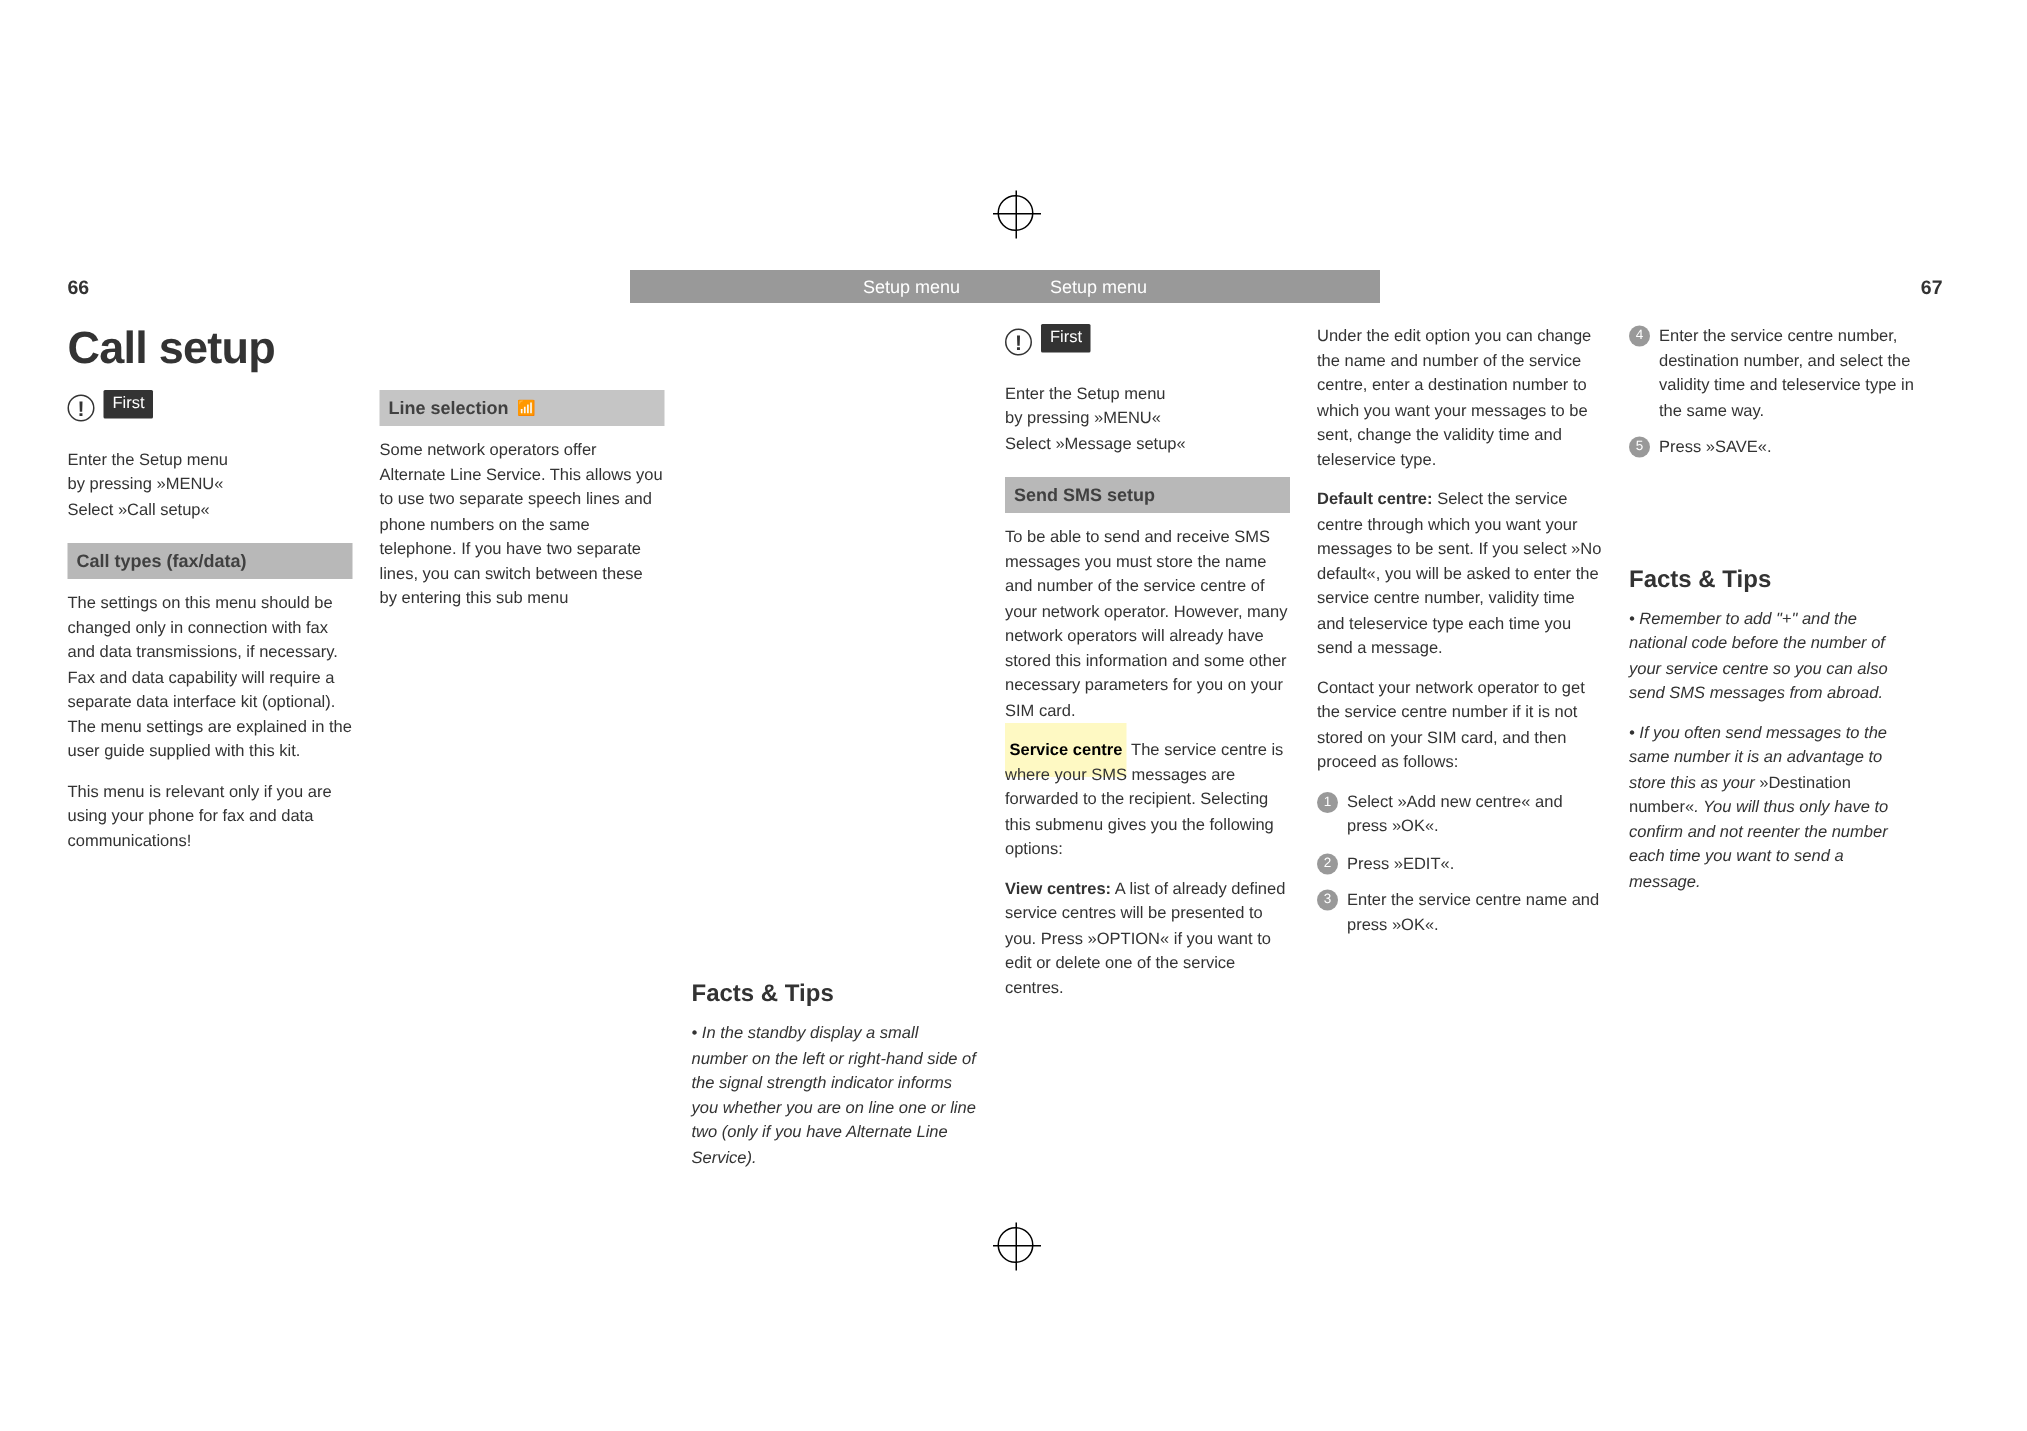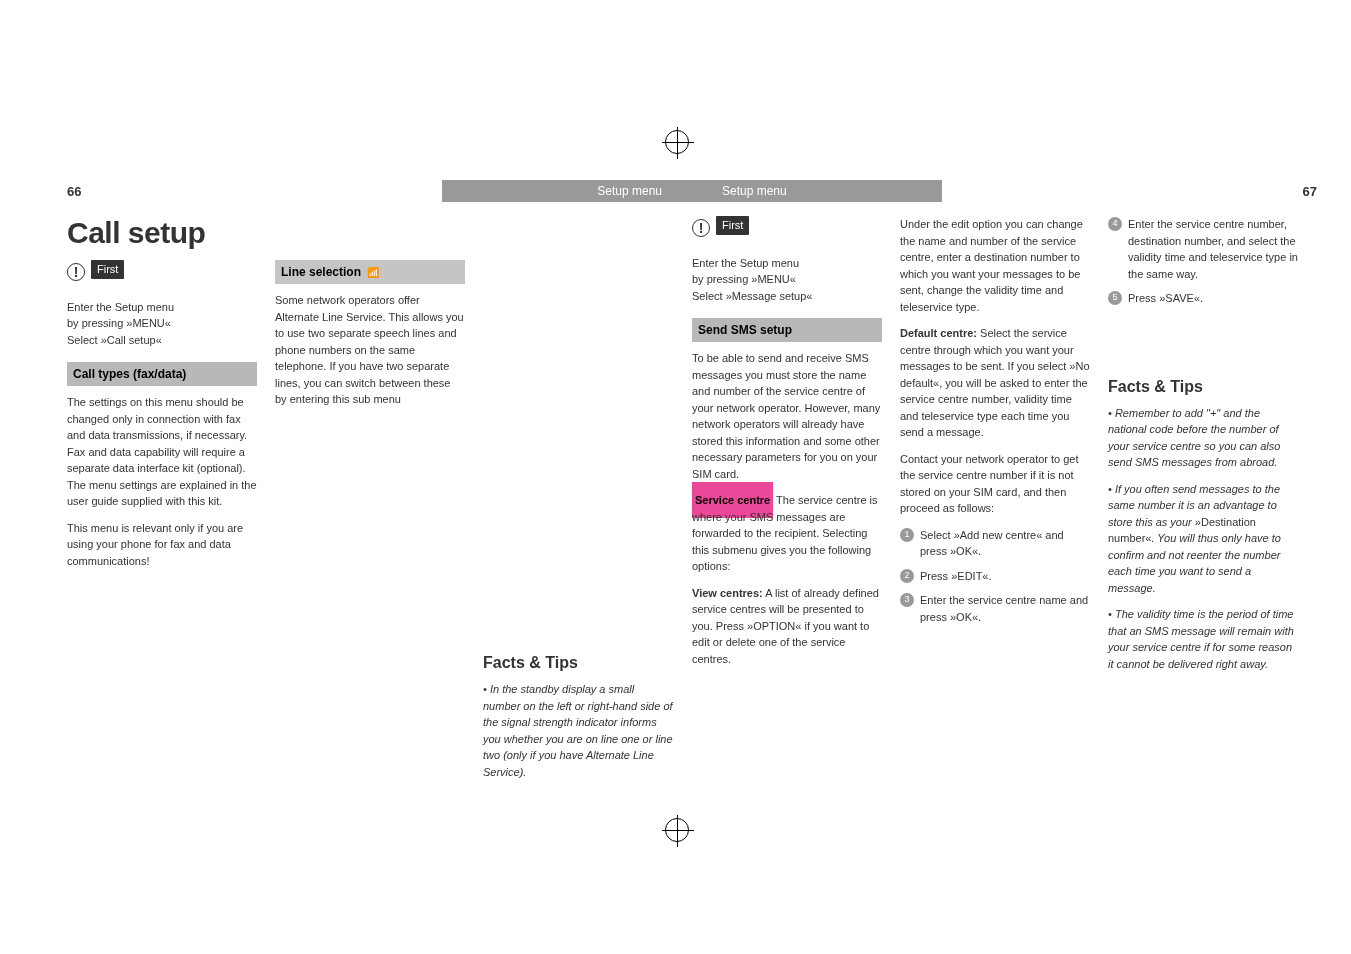--- a/index.html
+++ b/index.html
@@ -8,21 +8,21 @@
     width: 1351px;
     height: 954px;
     font-family: Helvetica, Arial, sans-serif;
     color: #333;
     position: relative;
     overflow: hidden;
   }
   .spread {
     position: absolute;
     top: 180px;
-    left: 67px;
+    left: 45px;
     width: 1250px;
     display: flex;
   }
   .page {
     width: 625px;
     position: relative;
   }
   .header-bar {
     display: flex;
     align-items: center;
@@ -57,29 +57,29 @@
   }
   .alert-row { display: flex; align-items: center; gap: 6px; margin-bottom: 6px; }
   .alert-circle {
     width: 18px; height: 18px; border: 1.5px solid #333; border-radius: 50%;
     display: flex; align-items: center; justify-content: center;
     font-weight: bold; font-size: 14px; line-height: 1;
   }
   .box { margin-bottom: 14px; }
   .heading-bar {
     background: #b8b8b8;
-    color: #000000;
+    color: #404040;
     font-weight: bold;
     font-size: 12px;
     padding: 3px 6px;
     margin-bottom: 8px;
   }
   .heading-bar.light { background: #c5c5c5; }
   .shaded {
-    background: #ec4899;
+    background: #fef9c3;
     color: #000;
     font-weight: bold;
     padding: 12px 3px;
     display: inline;
   }
   .facts-title { font-weight: bold; font-size: 16px; margin-bottom: 6px; }
   .italic { font-style: italic; }
   .p { margin-bottom: 10px; }
   .li { display: flex; gap: 6px; margin-bottom: 8px; align-items: flex-start; }
   .bullet-num {
@@ -216,17 +216,16 @@
           <div class="bullet-num">5</div>
           <div>Press »SAVE«.</div>
         </div>
 
         <div style="height:60px"></div>
         <div class="facts-title">Facts &amp; Tips</div>
         <div class="p italic">• Remember to add "+" and the national code before the number of your service centre so you can also send SMS messages from abroad.</div>
         <div class="p italic">
           <span>• If you often send messages to the same number it is an advantage to store this as your </span><span style="font-style:normal">»Destination number«</span><span>. You will thus only have to confirm and not reenter the number each time you want to send a message.</span>
         </div>
-        <div class="p italic">• The validity time is the period of time that an SMS message will remain with your service centre if for some reason it cannot be delivered right away.</div>
       </div>
     </div>
   </div>
 </div>
 
 </body></html>

